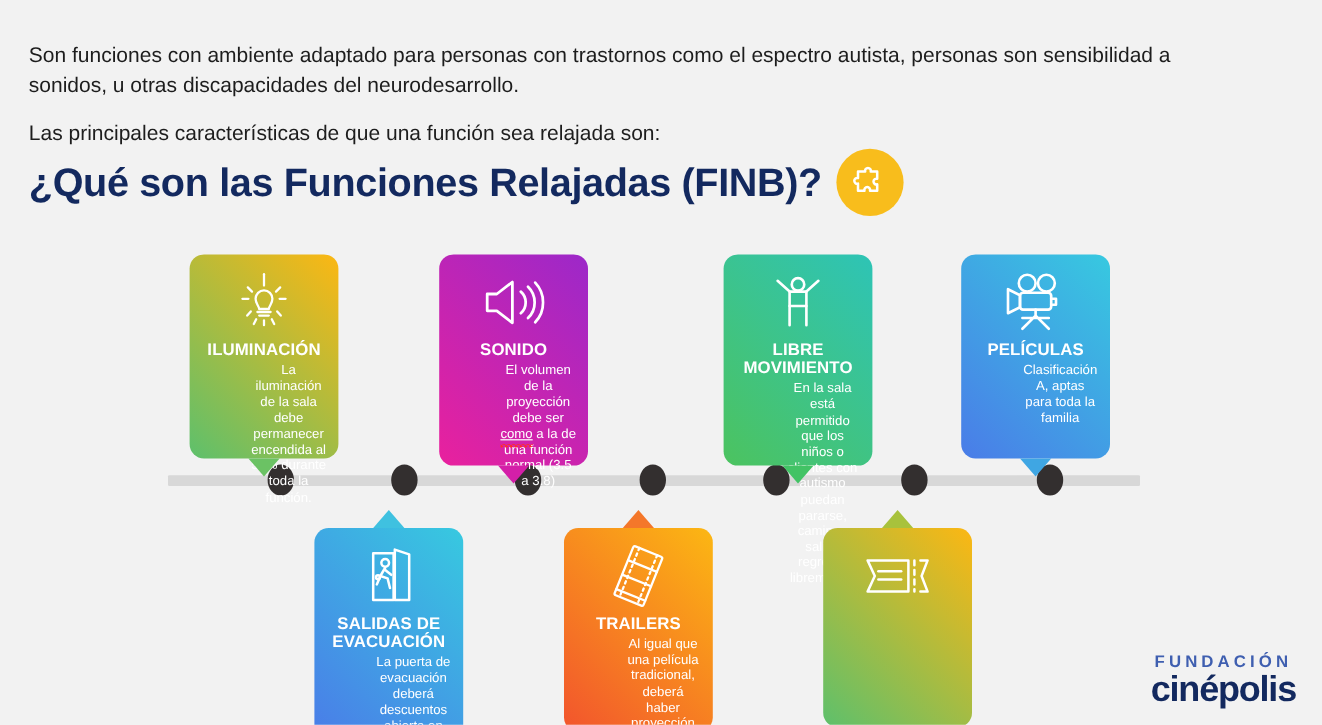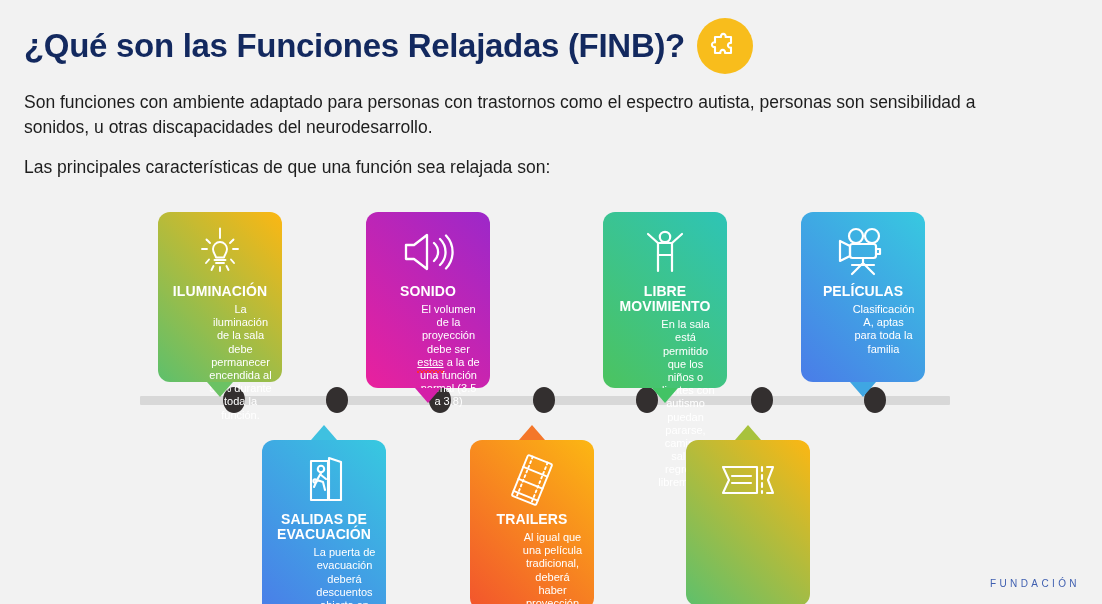--- a/index.html
+++ b/index.html
@@ -151,49 +151,49 @@
   }
 
   
   #logo {
     position: absolute;
     right: 22px;
     bottom: 14px;
     text-align: center;
   }
   #logo-top {
-    font-size: 10px;
-    font-weight: normal;
+    font-size: 14px;
+    font-weight: bold;
     letter-spacing: 3.4px;
     color: #3f5fb0;
     margin-bottom: 1px;
   }
   #logo-main {
     font-size: 30px;
     font-weight: bold;
     color: #13295f;
     letter-spacing: -1px;
     line-height: 1;
   }
 </style>
 </head>
 <body>
 
 <div id="header">
+  <div id="intro">
+    <span>Son funciones con ambiente adaptado para personas con trastornos como el espectro autista, personas son sensibilidad a sonidos, u otras discapacidades del neurodesarrollo.</span>
+    <span class="para2">Las principales características de que una función sea relajada son:</span>
+  </div>
   <div id="title-row">
     <div id="page-title">¿Qué son las Funciones Relajadas (FINB)?</div>
     <div id="puzzle-badge">
       <svg width="32" height="32" viewBox="0 0 32 32" fill="none" stroke="#ffffff" stroke-width="2.1" stroke-linejoin="round" stroke-linecap="round">
         <path d="M6 7 h6 a2.4 2.4 0 1 1 4.6 0 H22 v6 a2.4 2.4 0 1 0 0 4.6 V23 h-6 a2.4 2.4 0 1 0 -4.6 0 H6 v-6 a2.4 2.4 0 1 1 0 -4.6 Z"></path>
       </svg>
     </div>
-  </div>
-  <div id="intro">
-    <span>Son funciones con ambiente adaptado para personas con trastornos como el espectro autista, personas son sensibilidad a sonidos, u otras discapacidades del neurodesarrollo.</span>
-    <span class="para2">Las principales características de que una función sea relajada son:</span>
   </div>
 </div>
 
 <div id="timeline-bar"></div>
 <div id="timeline-dots">
     <div class="tl-dot" style="left: 234px; top: 400px; background: rgb(51, 47, 47);"></div>
     <div class="tl-dot" style="left: 337px; top: 400px; background: rgb(51, 47, 47);"></div>
     <div class="tl-dot" style="left: 440px; top: 400px; background: rgb(51, 47, 47);"></div>
     <div class="tl-dot" style="left: 544px; top: 400px; background: rgb(51, 47, 47);"></div>
     <div class="tl-dot" style="left: 647px; top: 400px; background: rgb(51, 47, 47);"></div>
@@ -227,21 +227,21 @@
     <div class="card top" style="left: 366px; top: 212px; height: 152px; background: linear-gradient(45deg, rgb(233, 33, 157) 0%, rgb(156, 40, 201) 100%);">
       <div class="card-icon">
         <svg width="52" height="44" viewBox="0 0 52 44" fill="none" stroke="#fff" stroke-width="2.3" stroke-linecap="round" stroke-linejoin="round">
       <path d="M4 15 h8 L25 5 v34 L12 29 H4 Z"></path>
       <path d="M32 13 a12 12 0 0 1 0 18"></path>
       <path d="M38 9 a18 18 0 0 1 0 26"></path>
       <path d="M44 5.5 a24 24 0 0 1 0 33"></path>
     </svg>
       </div>
       <div class="card-title">SONIDO</div>
-      <div class="card-body">El volumen de la proyección debe ser <u class="squiggle">estas</u> a la de una función normal (3.5 a 3.8)</div>
+      <div class="card-body">El volumen de la proyección debe ser <u class="squiggle">como</u> a la de una función normal (3.5 a 3.8)</div>
       <div class="tail" style="border-top: 15px solid rgb(212, 31, 168);"></div>
     </div>
     <div class="card top" style="left: 603px; top: 212px; height: 152px; background: linear-gradient(45deg, rgb(76, 195, 95) 0%, rgb(46, 196, 182) 100%);">
       <div class="card-icon">
         <svg width="46" height="50" viewBox="0 0 46 50" fill="none" stroke="#fff" stroke-width="2.2" stroke-linecap="round" stroke-linejoin="round">
       <circle cx="23" cy="10" r="5.2"></circle>
       <path d="M6 7 L16 16 h14 L40 7"></path>
       <path d="M16 16 v28 M30 16 v28"></path>
       <path d="M16 28 h14"></path>
     </svg>
@@ -305,13 +305,14 @@
       <path d="M42 5 v4 M42 13 v4 M42 21 v4 M42 29 v2"></path>
       <path d="M47 5 h6 l-5 13 l5 13 h-6"></path>
     </svg>
       </div>
       <div class="tail" style="border-bottom: 15px solid rgb(168, 194, 60);"></div>
     </div>
   </div>
 
 <div id="logo">
   <div id="logo-top">FUNDACIÓN</div>
+  <div id="logo-main">cinépolis</div>
 </div>
 
 </body></html>

